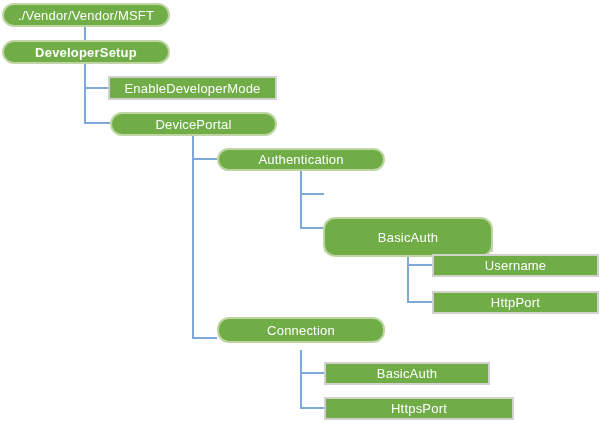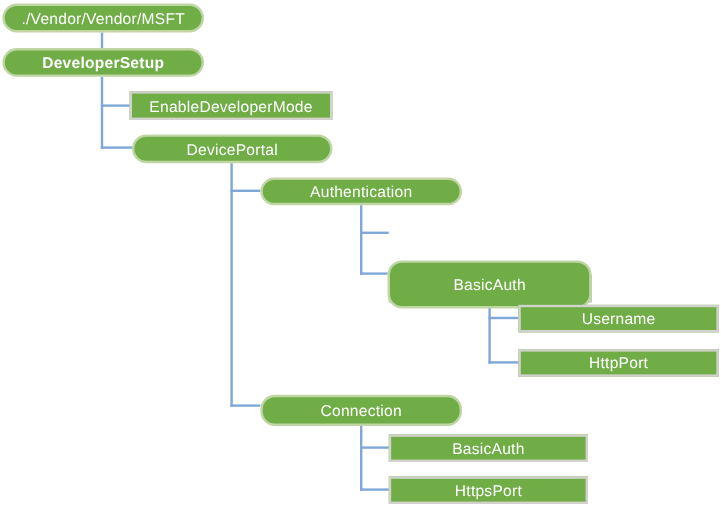--- a/index.html
+++ b/index.html
@@ -42,23 +42,23 @@
   
   .n-root      { left: 2px;   top: 3px;   width: 168px; height: 24px; }
   .n-devsetup  { left: 2px;   top: 40px;  width: 168px; height: 24px; font-weight: bold; }
   .n-enabledev { left: 108px; top: 76px;  width: 169px; height: 24px; }
   .n-devportal { left: 110px; top: 112px; width: 167px; height: 24px; }
   .n-auth      { left: 217px; top: 148px; width: 168px; height: 23px; }
   .n-mode      { left: 324px; top: 183px; width: 169px; height: 23px; margin-top: 46px; }
   .n-basicauth { left: 323px; top: 217px; width: 170px; height: 40px; }
   .n-username  { left: 432px; top: 254px; width: 167px; height: 23px; }
   .n-password  { left: 432px; top: 291px; width: 167px; height: 23px; }
-  .n-conn      { left: 217px; top: 329px; width: 168px; height: 26px; }
+  .n-conn      { left: 217px; top: 317px; width: 168px; height: 26px; }
   .n-httpport  { left: 324px; top: 362px; width: 166px; height: 23px; }
-  .n-httpsport { left: 324px; top: 397px; width: 166px; height: 23px; }
+  .n-httpsport { left: 324px; top: 397px; width: 190px; height: 23px; }
   
   .c-a   { left: 84px;  top: 27px;  width: 2px;  height: 13px; }
   .c-b1  { left: 84px;  top: 64px;  width: 2px;  height: 60px; }
   .c-b2  { left: 84px;  top: 87px;  width: 24px; height: 2px; }
   .c-b3  { left: 84px;  top: 122px; width: 26px; height: 2px; }
   .c-c1  { left: 192px; top: 136px; width: 2px;  height: 203px; }
   .c-c2  { left: 192px; top: 158px; width: 25px; height: 2px; }
   .c-c3  { left: 192px; top: 337px; width: 25px; height: 2px; }
   .c-d1  { left: 300px; top: 171px; width: 2px;  height: 58px; }
   .c-d2  { left: 300px; top: 193px; width: 24px; height: 2px; }

